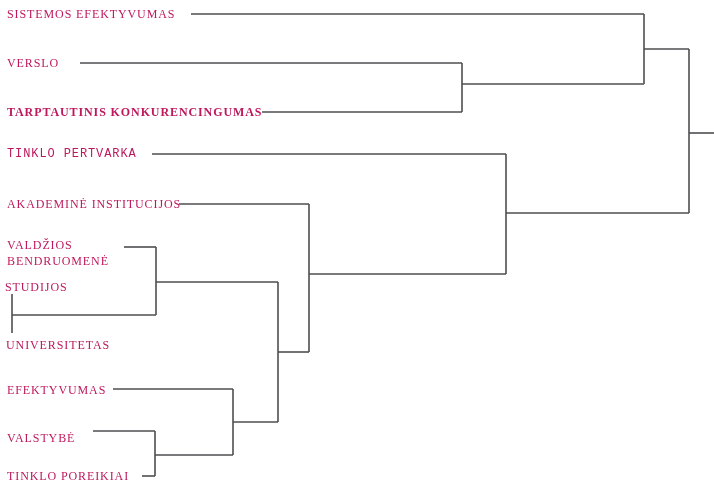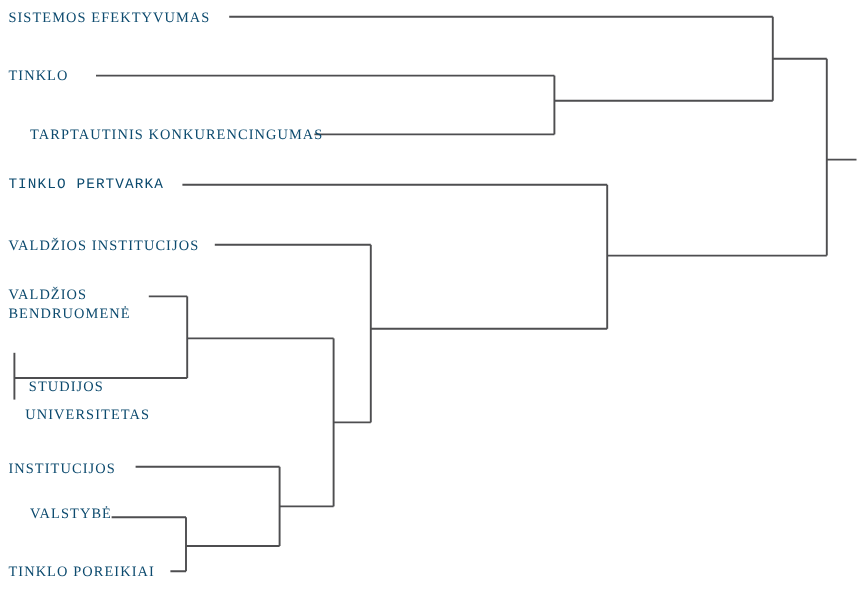--- a/index.html
+++ b/index.html
@@ -19,21 +19,21 @@
     position: absolute;
     left: 0;
     top: 0;
   }
   .leaf-label {
     position: absolute;
     transform: translateY(-50%);
     font-size: 12px;
     line-height: 16px;
     letter-spacing: 0.9px;
-    color: #0c4a6e;
+    color: #be185d;
     white-space: pre-line;
     user-select: none;
   }
 </style>
 </head>
 <body>
 
 <div class="stage">
   <svg id="tree-svg" width="714" height="503" viewBox="0 0 714 503">
       <line x1="191" y1="14" x2="644" y2="14" stroke="#4e4e50" stroke-width="1.6"></line>
@@ -61,25 +61,25 @@
       <line x1="278" y1="352" x2="309" y2="352" stroke="#4e4e50" stroke-width="1.6"></line>
       <line x1="309" y1="204" x2="309" y2="352" stroke="#4e4e50" stroke-width="1.6"></line>
       <line x1="309" y1="274" x2="506" y2="274" stroke="#4e4e50" stroke-width="1.6"></line>
       <line x1="506" y1="154" x2="506" y2="274" stroke="#4e4e50" stroke-width="1.6"></line>
       <line x1="506" y1="213" x2="689" y2="213" stroke="#4e4e50" stroke-width="1.6"></line>
       <line x1="689" y1="49" x2="689" y2="213" stroke="#4e4e50" stroke-width="1.6"></line>
       <line x1="689" y1="133" x2="714" y2="133" stroke="#4e4e50" stroke-width="1.6"></line>
     </svg>
   <div id="labels">
       <div class="leaf-label" style="left: 7px; top: 14px;">SISTEMOS EFEKTYVUMAS</div>
-      <div class="leaf-label" style="left: 7px; top: 63px;">TINKLO</div>
-      <div class="leaf-label" style="left: 25px; top: 112px;">TARPTAUTINIS KONKURENCINGUMAS</div>
+      <div class="leaf-label" style="left: 7px; top: 63px;">VERSLO</div>
+      <div class="leaf-label" style="left: 7px; top: 112px; font-weight: bold;">TARPTAUTINIS KONKURENCINGUMAS</div>
       <div class="leaf-label" style="left: 7px; top: 154px; font-family: Liberation Mono, monospace;">TINKLO PERTVARKA</div>
-      <div class="leaf-label" style="left: 7px; top: 204px;">VALDŽIOS INSTITUCIJOS</div>
+      <div class="leaf-label" style="left: 7px; top: 204px;">AKADEMINĖ INSTITUCIJOS</div>
       <div class="leaf-label" style="left: 7px; top: 253px;">VALDŽIOS
 BENDRUOMENĖ</div>
-      <div class="leaf-label" style="left: 24px; top: 287px; margin-top: 35px;">STUDIJOS</div>
-      <div class="leaf-label" style="left: 21px; top: 345px; font-family: Liberation Serif, serif;">UNIVERSITETAS</div>
-      <div class="leaf-label" style="left: 7px; top: 390px;">INSTITUCIJOS</div>
-      <div class="leaf-label" style="left: 7px; top: 428px; margin-left: 18px;">VALSTYBĖ</div>
+      <div class="leaf-label" style="left: 5px; top: 287px;">STUDIJOS</div>
+      <div class="leaf-label" style="left: 6px; top: 345px; font-family: Liberation Serif, serif;">UNIVERSITETAS</div>
+      <div class="leaf-label" style="left: 7px; top: 390px;">EFEKTYVUMAS</div>
+      <div class="leaf-label" style="left: 7px; top: 438px;">VALSTYBĖ</div>
       <div class="leaf-label" style="left: 7px; top: 476px;">TINKLO POREIKIAI</div>
     </div>
 </div>
 
 </body></html>

